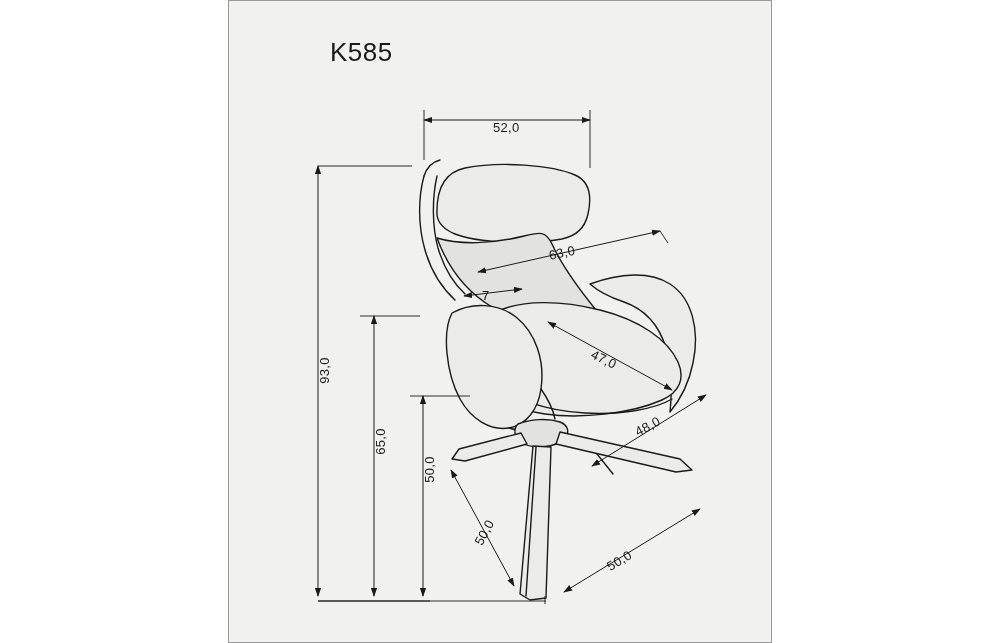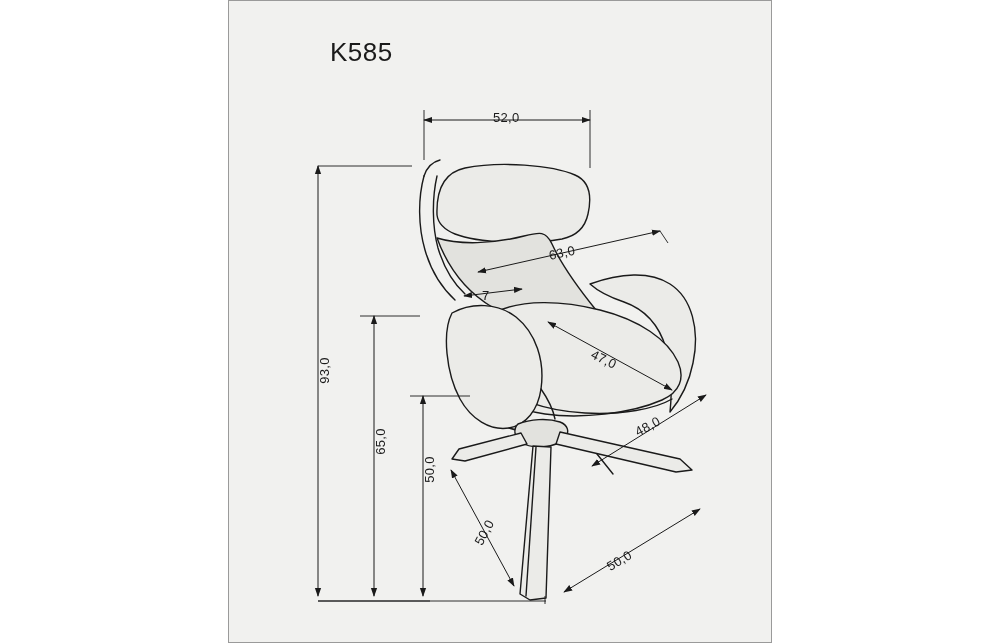--- a/index.html
+++ b/index.html
@@ -153,21 +153,21 @@
 
       <line class="dim-line" x1="451" y1="470" x2="514" y2="586" marker-start="url(#ar)" marker-end="url(#ar)"></line>
 
       <line class="dim-line" x1="564" y1="592" x2="700" y2="509" marker-start="url(#ar)" marker-end="url(#ar)"></line>
       <line class="dim-thin" x1="545" y1="596" x2="545" y2="604"></line>
     </g>
   </svg>
 
   <div class="title" style="left:330px; top:37px;">K585</div>
 
-  <div class="label" style="left:493px; top:110px;">52,0</div>
+  <div class="label" style="left:493px; top:120px;">52,0</div>
 
   <div class="label" style="left:549px; top:248px; transform:rotate(-12deg); transform-origin:left center;">63,0</div>
 
   <div class="label" style="left:482px; top:288px;">7</div>
 
   <div class="label" style="left:592px; top:346px; transform:rotate(26deg); transform-origin:left center;">47,0</div>
 
   <div class="label" style="left:636px; top:425px; transform:rotate(-28deg); transform-origin:left center;">48,0</div>
 
   <div class="label" style="left:311px; top:363px; transform:rotate(-90deg); transform-origin:center center;">93,0</div>

